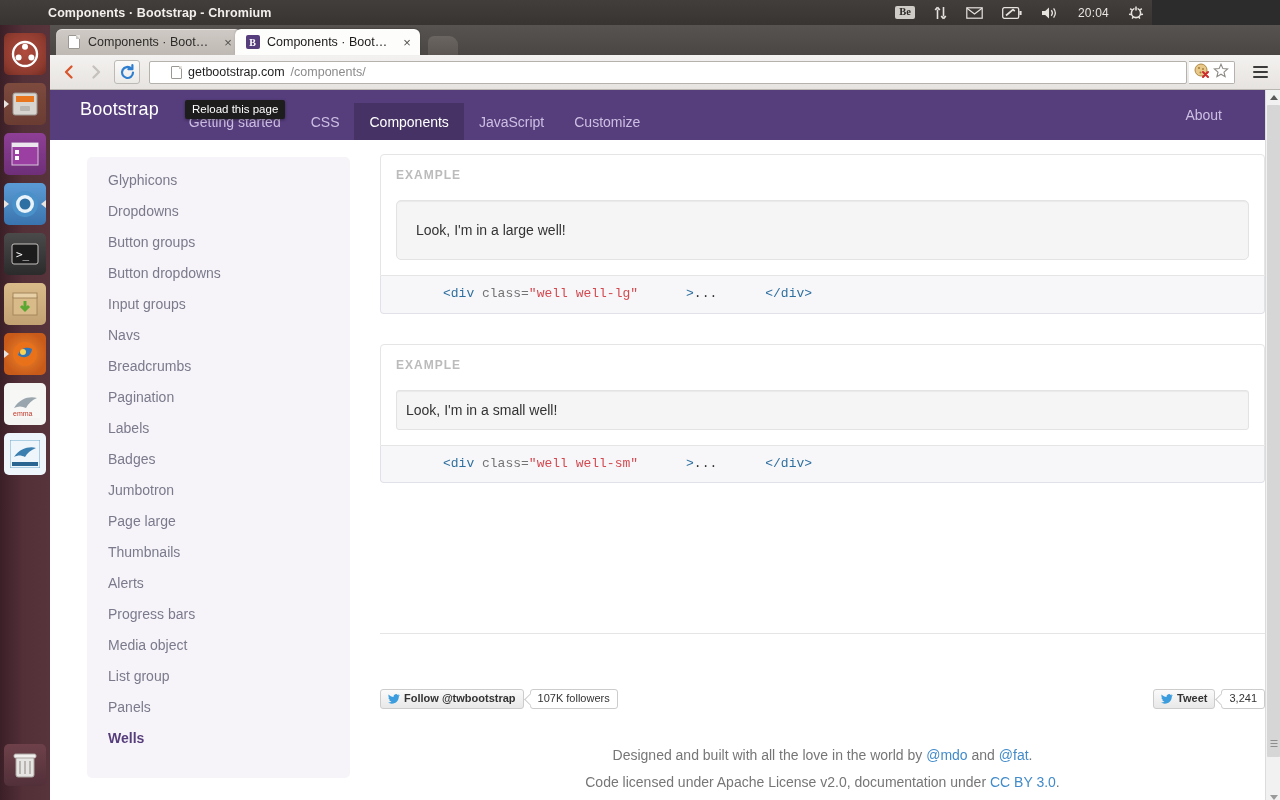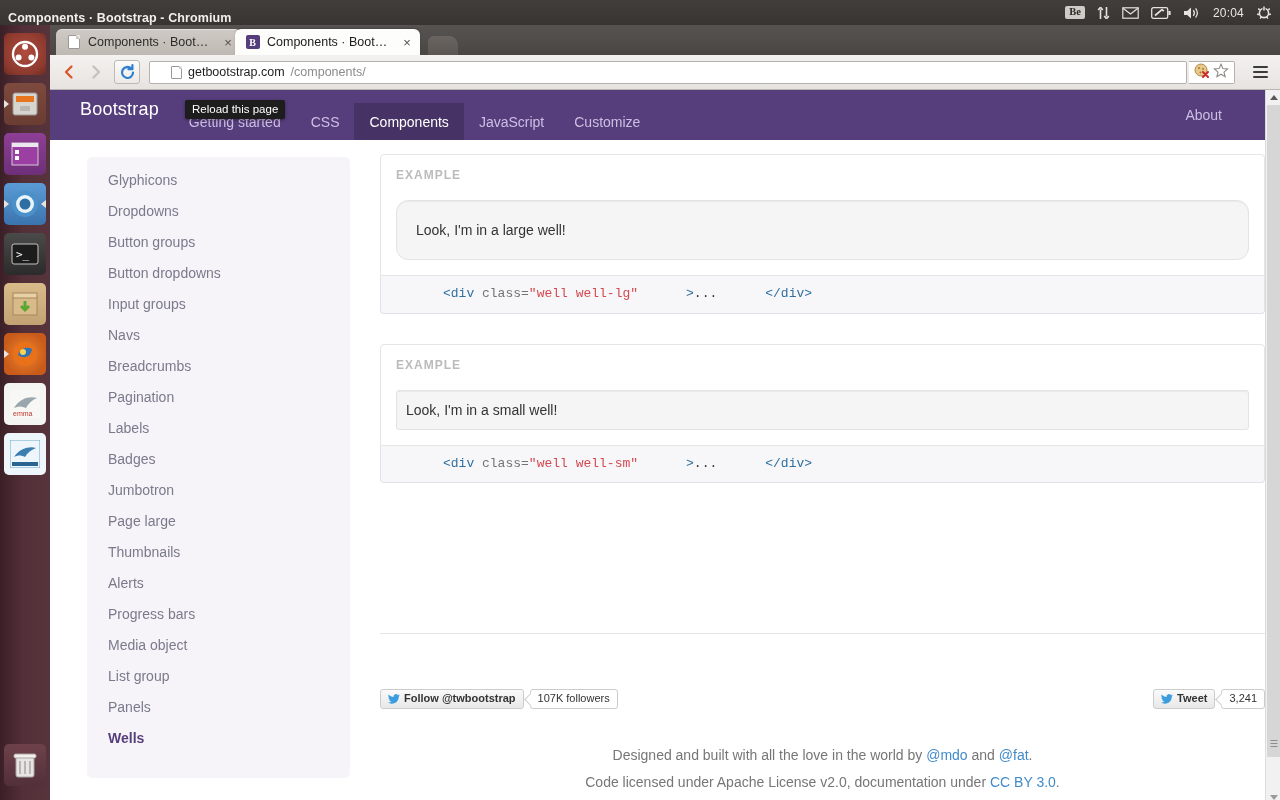--- a/index.html
+++ b/index.html
@@ -6,30 +6,30 @@
   html, body {
     width: 1280px; height: 800px;
     overflow: hidden;
     font-family: "Liberation Sans", sans-serif;
     background: #2c2c2c;
   }
   #screen { position: relative; width: 1280px; height: 800px; }
 
   
   .top-panel {
-    position: absolute; top: 0; left: 0; width: 1280px; height: 25px;
+    position: absolute; top: 0; left: 0; width: 1152px; height: 25px;
     background: linear-gradient(180deg, #413e3b 0%, #383431 100%);
     color: #e8e4e0;
-    display: flex; align-items: flex-end;
+    display: flex; align-items: center; padding-left: 40px;
   }
   .win-title {
     font-size: 12.5px; font-weight: bold; color: #f2efec;
     margin-left: 8px; letter-spacing: .1px; white-space: nowrap;
   }
-  .tray { margin-left: auto; display: flex; align-items: center; gap: 12px; padding-right: 8px; }
+  .tray { margin-left: auto; display: flex; align-items: center; gap: 19px; padding-right: 8px; }
   .tray-item { display: flex; align-items: center; justify-content: center; height: 25px; }
   .tray-be {
     background: #cfcbc6; color: #2b2926; font-size: 10.5px; font-weight: bold;
     padding: 1px 4px 2px 4px; border-radius: 2px; line-height: 1;
     font-family: "Liberation Serif", serif;
   }
   .tray-time { font-size: 12px; color: #e9e5e1; letter-spacing: .2px; }
   .tray svg { display: block; }
 
   
@@ -182,21 +182,21 @@
     position: absolute; top: 13px; left: 15px;
     font-size: 12px; font-weight: bold; color: #bbb;
     letter-spacing: 1px; text-transform: uppercase;
   }
   .well {
     min-height: 20px; padding: 19px; margin-bottom: 0;
     background-color: #f5f5f5; border: 1px solid #e3e3e3; border-radius: 4px;
     box-shadow: inset 0 1px 1px rgba(0,0,0,.05);
     font-size: 14px; color: #333; line-height: 1.43;
   }
-  .well-lg { border-radius: 12px; }
+  .well-lg { border-radius: 5px; }
   .well-sm { padding: 9px; border-radius: 3px; }
   .code-block {
     margin: 0 0 30px 0; padding: 9px 14px;
     background: #f7f7f9; border: 1px solid #e1e1e8; border-top: none;
     border-radius: 0 0 4px 4px;
     font-family: "Liberation Mono", monospace; font-size: 13px; line-height: 1.43;
     color: #2f6f9f; white-space: pre;
   }
   .tok-tag { color: #2f6f9f; margin-left: 48px; }
   .tok-attr { color: #737373; }

